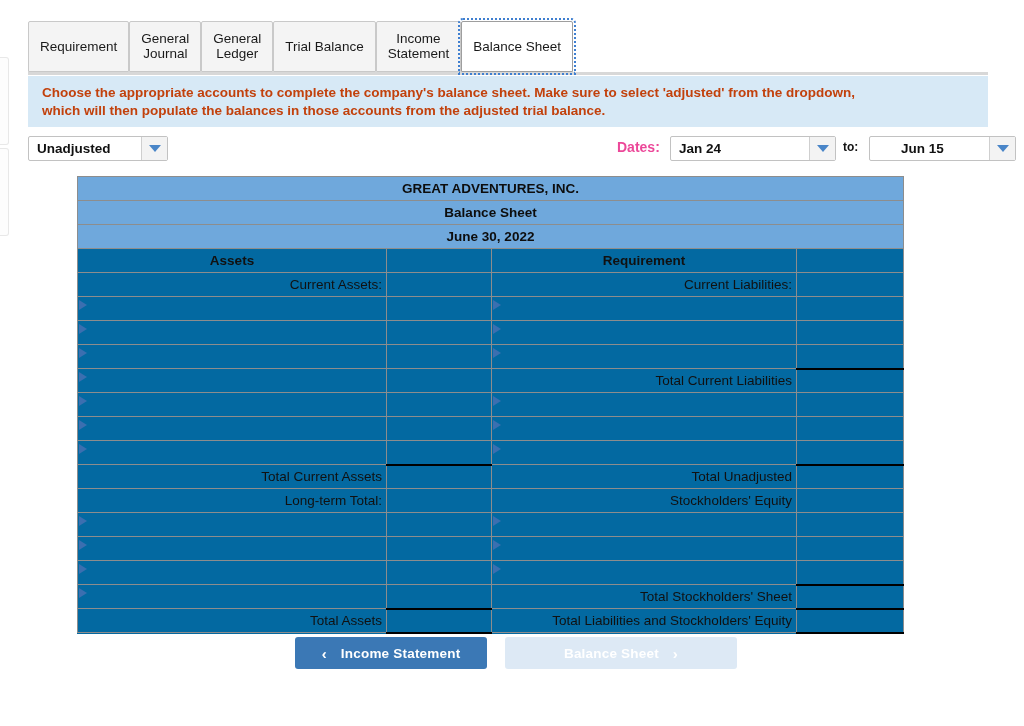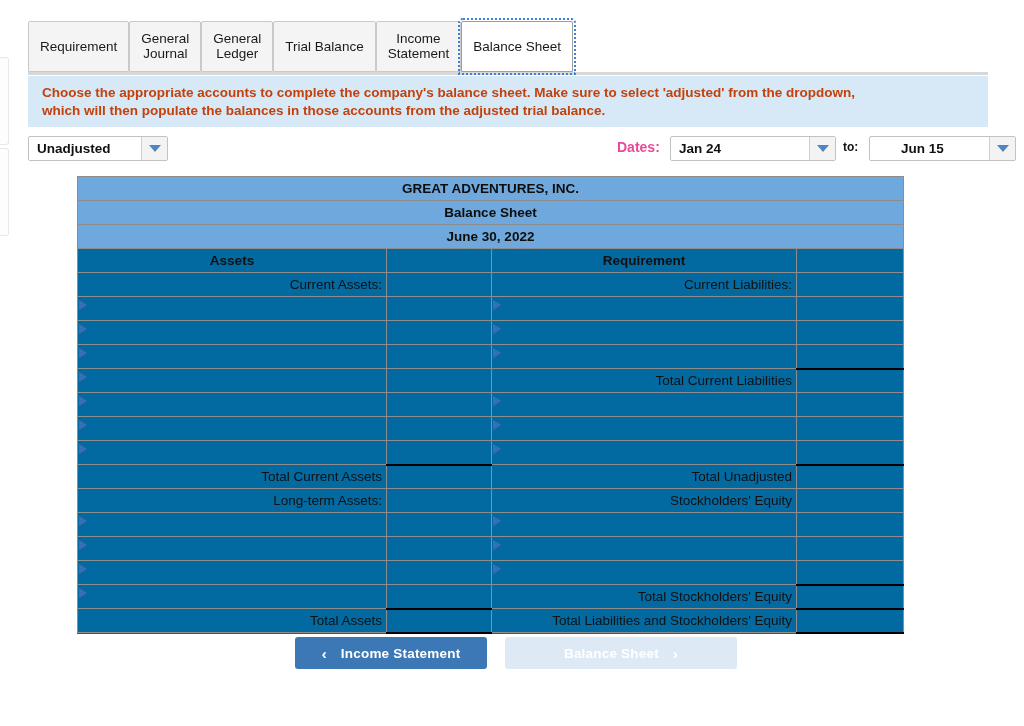--- a/index.html
+++ b/index.html
@@ -272,21 +272,21 @@
           <td class="lbl picker"></td>
           <td class="amt"></td>
         </tr>
         <tr>
           <td class="total">Total Current Assets</td>
           <td class="amt ruled"></td>
           <td class="total">Total Unadjusted</td>
           <td class="amt ruled"></td>
         </tr>
         <tr>
-          <td class="lbl">Long-term Assets:</td>
+          <td class="lbl">Long-term Total:</td>
           <td class="amt"></td>
           <td class="lbl">Stockholders' Equity</td>
           <td class="amt"></td>
         </tr>
         <tr>
           <td class="lbl picker"></td>
           <td class="amt"></td>
           <td class="lbl picker"></td>
           <td class="amt"></td>
         </tr>
@@ -298,21 +298,21 @@
         </tr>
         <tr>
           <td class="lbl picker"></td>
           <td class="amt"></td>
           <td class="lbl picker"></td>
           <td class="amt"></td>
         </tr>
         <tr>
           <td class="lbl picker"></td>
           <td class="amt"></td>
-          <td class="total">Total Stockholders' Equity</td>
+          <td class="total">Total Stockholders' Sheet</td>
           <td class="amt ruled"></td>
         </tr>
         <tr>
           <td class="lbl">Total Assets</td>
           <td class="amt dbl"></td>
           <td class="lbl">Total Liabilities and Stockholders' Equity</td>
           <td class="amt dbl"></td>
         </tr>
       </tbody>
   </table>

